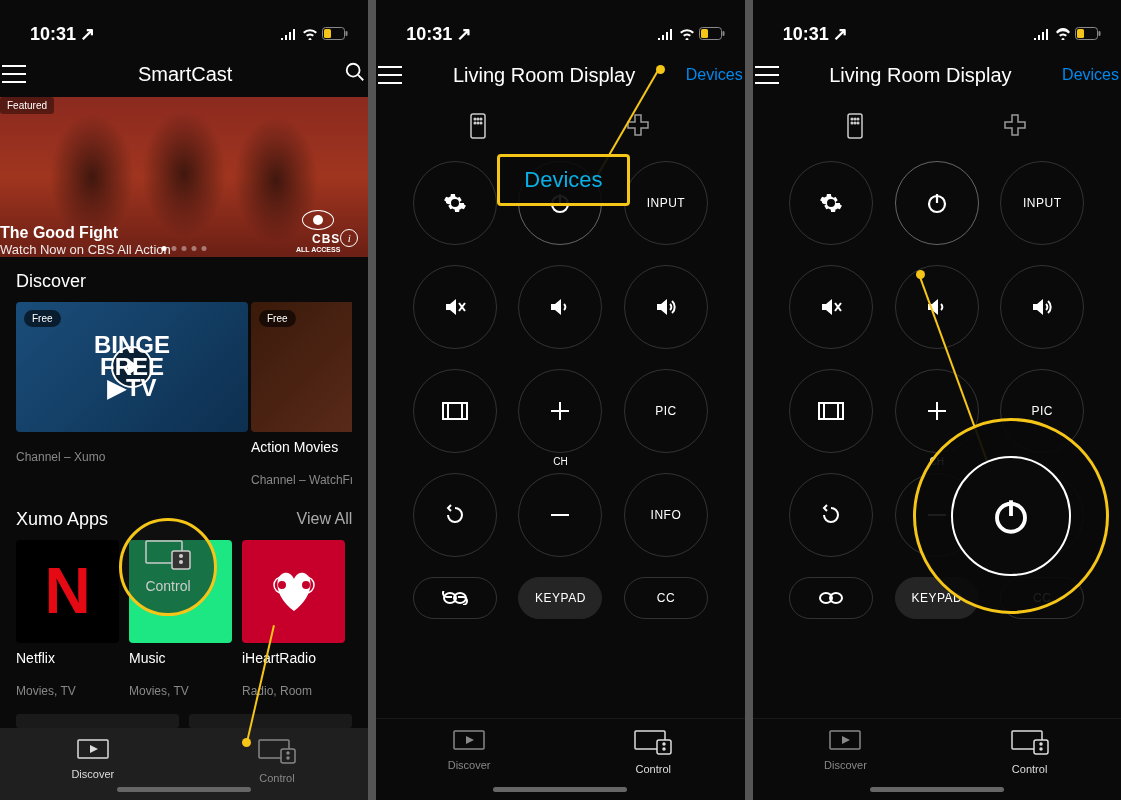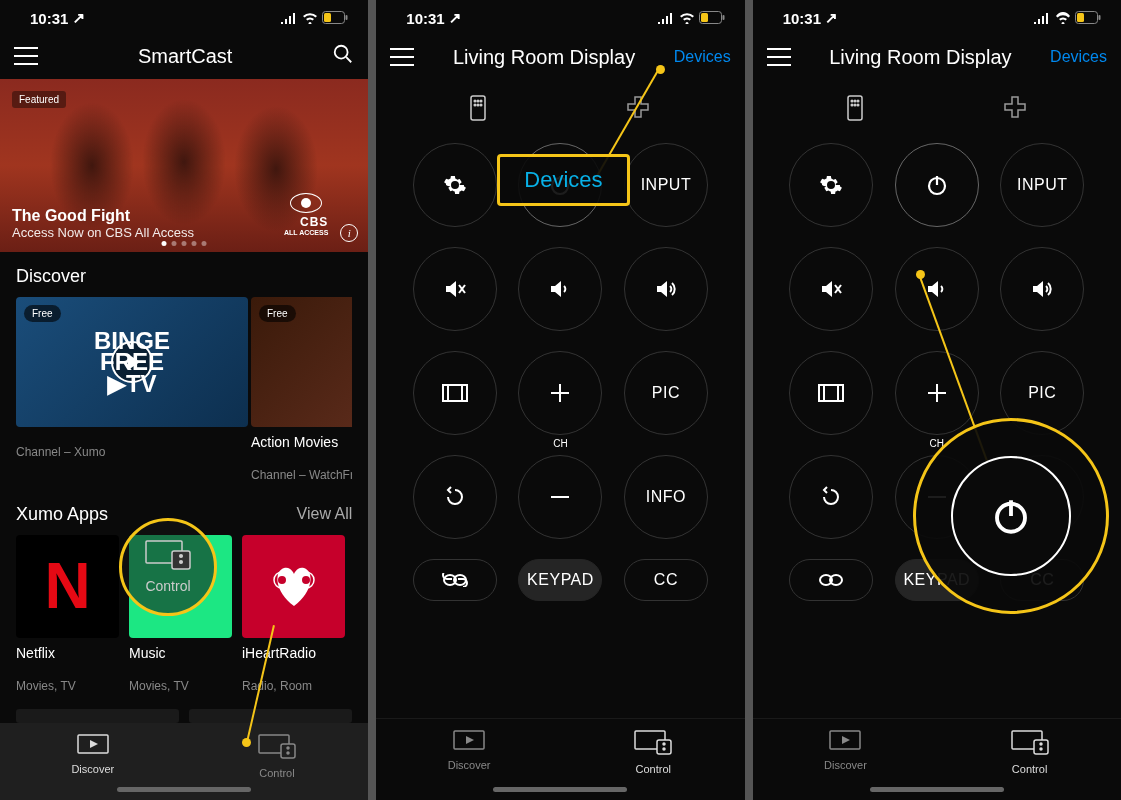--- a/index.html
+++ b/index.html
@@ -19,50 +19,49 @@
   position: relative;
   overflow: hidden;
   display: flex;
   flex-direction: column;
 }
 
 .status-bar {
   display: flex;
   justify-content: space-between;
   align-items: center;
-  padding: 9px 20px 6px 30px;
+  padding: 23px 20px 6px 30px;
   color: #fff;
-  font-size: 15px;
+  font-size: 18px;
   font-weight: 600;
 }
 .status-left { display: flex; align-items: center; gap: 4px; }
 .status-right { display: flex; align-items: center; gap: 4px; }
 
 .app-header {
   display: flex;
   align-items: center;
   justify-content: space-between;
-  padding: 10px 14px;
+  padding: 10px 2px;
   height: 48px;
 }
 .hamburger {
   width: 24px; height: 18px;
   display: flex; flex-direction: column; justify-content: space-between;
   cursor: pointer;
 }
 .hamburger span { height: 2px; background: #fff; width: 100%; }
 .app-title { color: #fff; font-size: 20px; font-weight: 400; }
 .header-action { color: #08e; font-size: 16px; cursor: pointer; }
 .search-icon svg { width: 22px; height: 22px; }
 
 .featured {
   height: 184px;
   background: linear-gradient(to bottom, #8b2a1f 0%, #a0351f 50%, #6b1f15 100%);
   position: relative;
-  padding: 12px;
   display: flex;
   flex-direction: column;
   justify-content: space-between;
 }
 .featured .tag {
   background: rgba(0,0,0,0.4);
   color: #fff;
   font-size: 10px;
   padding: 3px 7px;
   border-radius: 3px;
@@ -161,21 +160,21 @@
 .rbtn {
   width: 84px; height: 84px;
   border: 1px solid #333;
   border-radius: 50%;
   display: flex; align-items: center; justify-content: center;
   color: #fff;
   cursor: pointer;
   background: #0a0a0a;
   position: relative;
 }
-.rbtn.text-btn { color: #fff; font-size: 16px; letter-spacing: 0.5px; }
+.rbtn.text-btn { color: #fff; font-size: 12px; letter-spacing: 0.5px; }
 .rbtn.selected { background: #252525; border-color: #252525; }
 .rbtn.pill { border-radius: 22px; height: 42px; width: 84px; }
 .ch-label { position: absolute; top: 100%; left: 50%; transform: translate(-50%, 4px); color: #fff; font-size: 10px; }
 
 .callout-box {
   position: absolute;
   border: 3px solid #f5c518;
   border-radius: 4px;
   padding: 10px 24px;
   color: #08b0e6;
@@ -273,21 +272,21 @@
         </svg>
     </div>
   </div>
 
   <div class="featured">
     <div class="figures"></div>
     <span class="tag">Featured</span>
     <div class="featured-bottom" style="position:relative;z-index:2">
       <div class="featured-text">
         <div class="featured-title">The Good Fight</div>
-        <div class="featured-sub">Access Now on CBS All Access</div>
+        <div class="featured-sub">Watch Now on CBS All Action</div>
       </div>
       <div class="cbs-logo" style="margin-right:28px;margin-bottom:4px">
         <div class="eye"></div>
         <div style="font-size:12px;letter-spacing:1px">CBS</div>
         <div style="font-size:7px">ALL ACCESS</div>
       </div>
     </div>
     <div class="info-icon">i</div>
     <div class="dots">
       <span class="active"></span>

